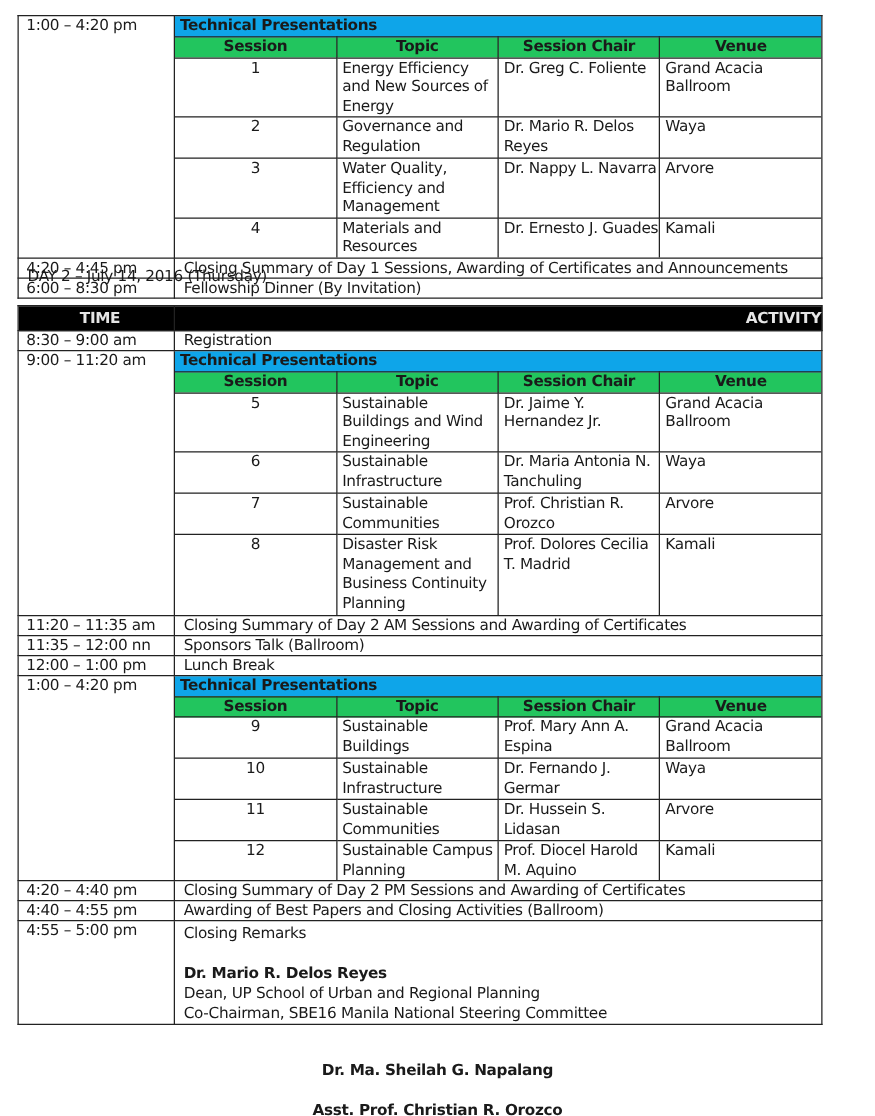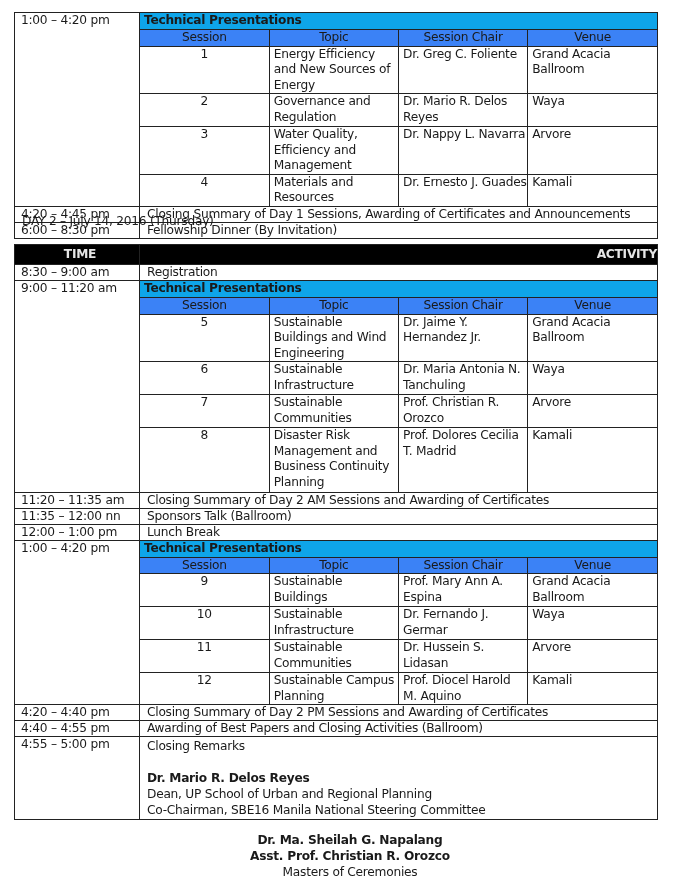--- a/index.html
+++ b/index.html
@@ -16,28 +16,28 @@
   .hdr td { background: #000; color: #e5e5e5; font-weight: bold; height: 19px; line-height: 19px; padding: 0; }
   .hdr td.h-time { text-align: center; }
   .hdr td.h-act { text-align: right; padding-left: 236px; }
   .inner { width: 100%; border-collapse: collapse; table-layout: fixed; }
   .inner td { border: 1px solid #222; padding: 0 0 0 4px; line-height: 15.5px; vertical-align: top; }
   .inner tr:first-child td { border-top: none; }
   .inner tr td:first-child { border-left: none; }
   .inner tr td:last-child { border-right: none; }
   .inner tr:last-child td { border-bottom: none; }
   .tp-title { background: #0ea5e9; font-weight: bold; padding-left: 4px !important; height: 16px; }
-  .col-h td { background: #3b82f6; font-weight: normal; text-align: center; padding-left: 0 !important; }
+  .col-h td { background: #22c55e; font-weight: bold; text-align: center; padding-left: 0 !important; }
   .c-sess { width: 62px; text-align: center; padding-left: 0 !important; }
   .c-topic { width: 166px; }
   .c-chair { width: 173px; }
   .day-title { position: absolute; left: 22px; top: 214px; font-weight: normal; font-size: 12.2px; }
   .bold { font-weight: bold; }
   .moc { position: absolute; left: 0; width: 700px; top: 832px; text-align: center; line-height: 16px; }
-  .moc .b { font-weight: bold; }
+  .moc .b { font-weight: bold; margin-top: 16px; }
   .spacer { height: 15px; }
 </style>
 </head>
 <body>
 
 <table class="sched" style="top:12px;">
   <tbody>
       <tr>
     <td class="time">1:00 – 4:20 pm</td>
     <td class="act">

